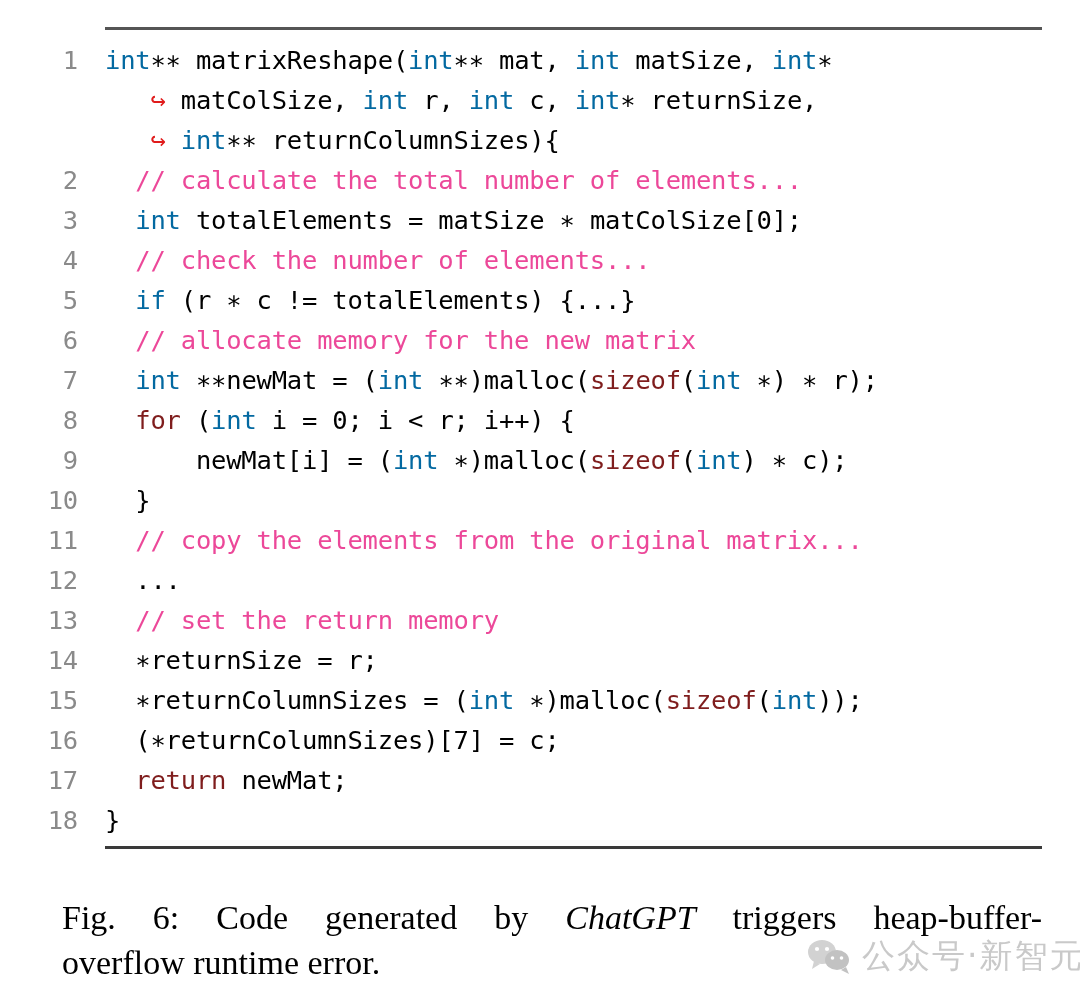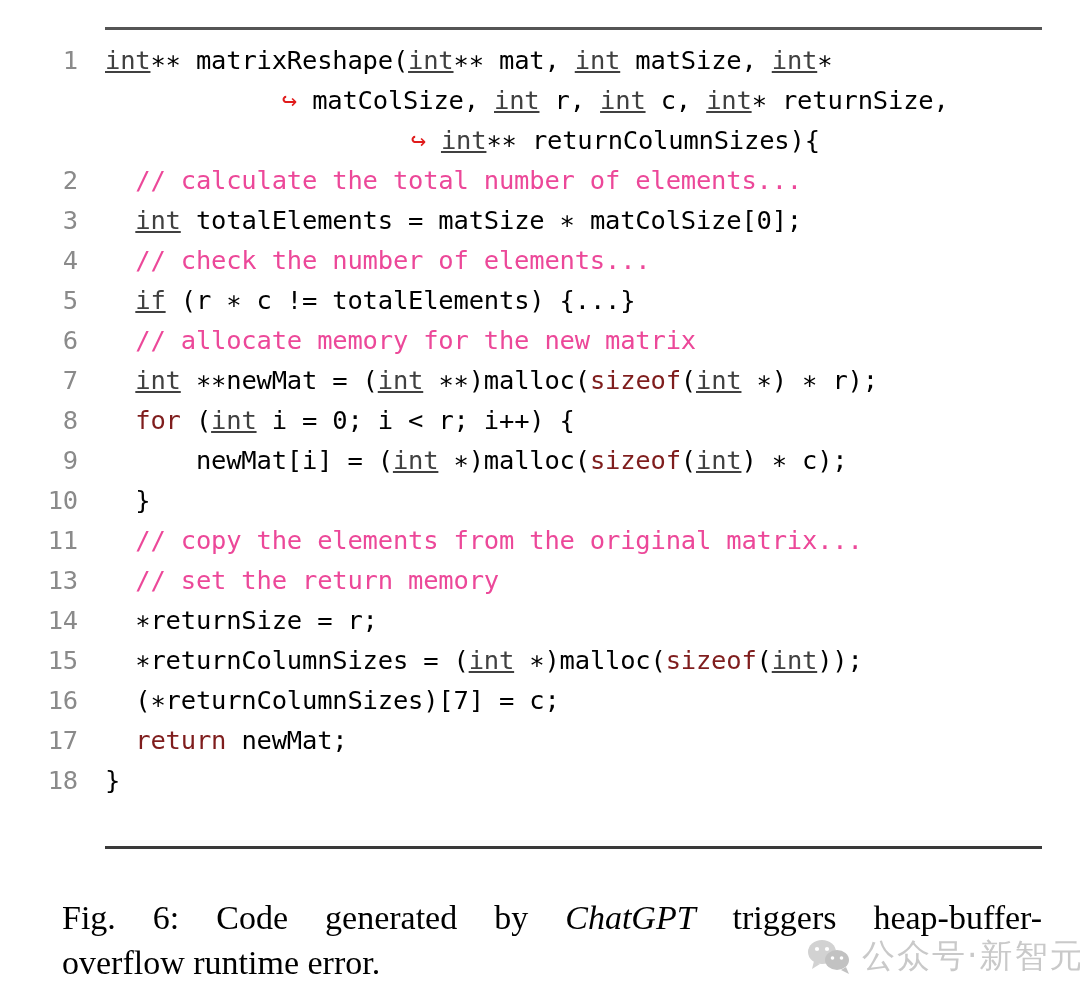--- a/index.html
+++ b/index.html
@@ -69,30 +69,29 @@
     margin-left: 105px;
     display: block;
     white-space: pre;
     color: #000000;
   }
 
   .cont {
     display: block;
     white-space: pre;
     margin-left: 105px;
-    text-align: center;
   }
   .arrow {
     color: #e01b1b;
     font-family: "DejaVu Sans Mono", "Liberation Mono", monospace;
   }
 
   
   .kw  { color: #7f1d1d; }
-  .kwu { color: #404040; text-decoration: underline; text-underline-offset: 2px; text-decoration-thickness: 2px; }
+  .kwu { color: #0369a1; text-underline-offset: 2px; text-decoration-thickness: 2px; }
   .cm  { color: #ec4899; }
   .op  { color: #000000; }
 
   
   .caption {
     position: absolute;
     left: 62px;
     top: 895px;
     width: 980px;
     font-family: "Liberation Serif", "DejaVu Serif", serif;
@@ -142,20 +141,21 @@
       <div class="code-line"><span class="lineno">2</span><span class="code-text"><span class="cm">  // calculate the total number of elements...</span></span></div>
       <div class="code-line"><span class="lineno">3</span><span class="code-text"><span class="op">  </span><span class="kwu">int</span><span class="op"> totalElements = matSize ∗ matColSize[0];</span></span></div>
       <div class="code-line"><span class="lineno">4</span><span class="code-text"><span class="cm">  // check the number of elements...</span></span></div>
       <div class="code-line"><span class="lineno">5</span><span class="code-text"><span class="op">  </span><span class="kwu">if</span><span class="op"> (r ∗ c != totalElements) {...}</span></span></div>
       <div class="code-line"><span class="lineno">6</span><span class="code-text"><span class="cm">  // allocate memory for the new matrix</span></span></div>
       <div class="code-line"><span class="lineno">7</span><span class="code-text"><span class="op">  </span><span class="kwu">int</span><span class="op"> ∗∗newMat = (</span><span class="kwu">int</span><span class="op"> ∗∗)malloc(</span><span class="kw">sizeof</span><span class="op">(</span><span class="kwu">int</span><span class="op"> ∗) ∗ r);</span></span></div>
       <div class="code-line"><span class="lineno">8</span><span class="code-text"><span class="op">  </span><span class="kw">for</span><span class="op"> (</span><span class="kwu">int</span><span class="op"> i = 0; i &lt; r; i++) {</span></span></div>
       <div class="code-line"><span class="lineno">9</span><span class="code-text"><span class="op">      newMat[i] = (</span><span class="kwu">int</span><span class="op"> ∗)malloc(</span><span class="kw">sizeof</span><span class="op">(</span><span class="kwu">int</span><span class="op">) ∗ c);</span></span></div>
       <div class="code-line"><span class="lineno">10</span><span class="code-text"><span class="op">  }</span></span></div>
       <div class="code-line"><span class="lineno">11</span><span class="code-text"><span class="cm">  // copy the elements from the original matrix...</span></span></div>
+      <div class="code-line"><span class="lineno">12</span><span class="code-text"><span class="op">  ...</span></span></div>
       <div class="code-line"><span class="lineno">13</span><span class="code-text"><span class="cm">  // set the return memory</span></span></div>
       <div class="code-line"><span class="lineno">14</span><span class="code-text"><span class="op">  ∗returnSize = r;</span></span></div>
       <div class="code-line"><span class="lineno">15</span><span class="code-text"><span class="op">  ∗returnColumnSizes = (</span><span class="kwu">int</span><span class="op"> ∗)malloc(</span><span class="kw">sizeof</span><span class="op">(</span><span class="kwu">int</span><span class="op">));</span></span></div>
       <div class="code-line"><span class="lineno">16</span><span class="code-text"><span class="op">  (∗returnColumnSizes)[7] = c;</span></span></div>
       <div class="code-line"><span class="lineno">17</span><span class="code-text"><span class="op">  </span><span class="kw">return</span><span class="op"> newMat;</span></span></div>
       <div class="code-line"><span class="lineno">18</span><span class="code-text"><span class="op">}</span></span></div>
     </div>
 
   <div class="rule rule-bot"></div>
 

